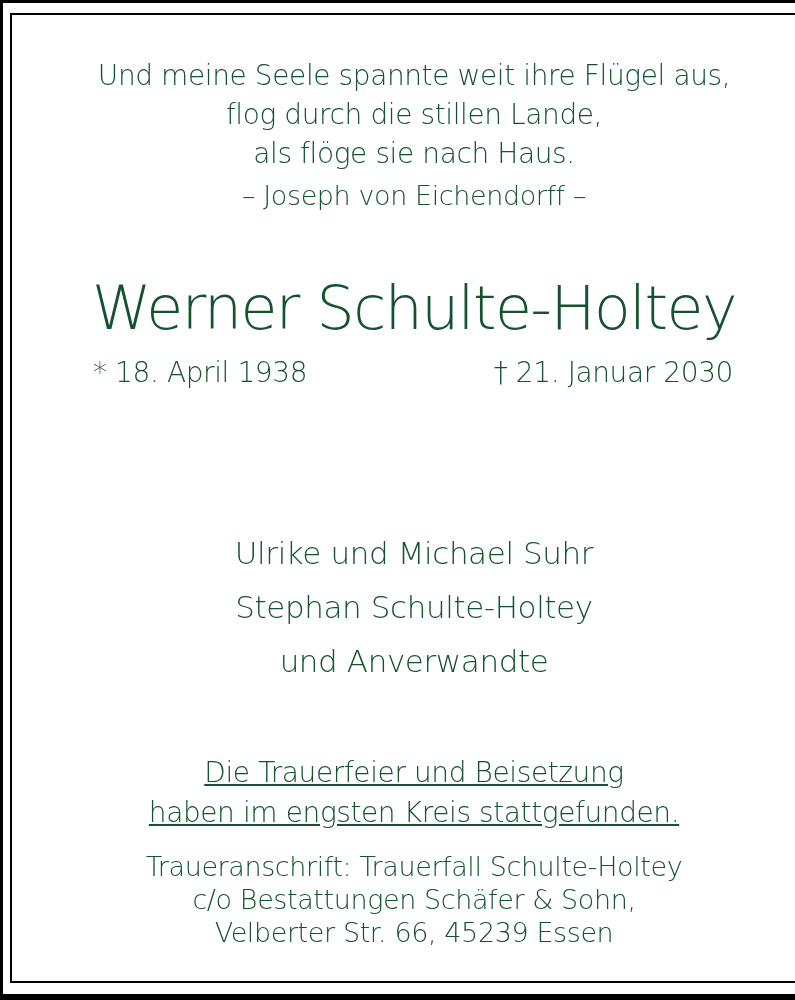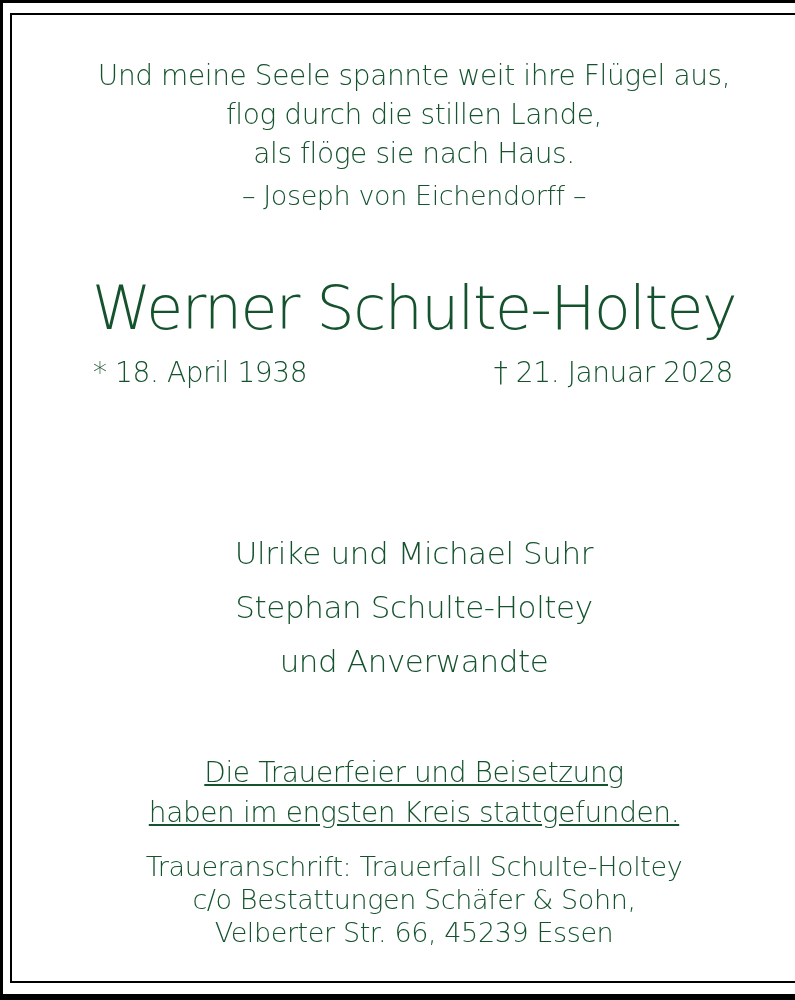--- a/index.html
+++ b/index.html
@@ -71,21 +71,21 @@
     <div>flog durch die stillen Lande,</div>
     <div>als flöge sie nach Haus.</div>
   </div>
 
   <div class="tblock attribution">– Joseph von Eichendorff –</div>
 
   <div class="tblock name">Werner Schulte-Holtey</div>
 
   <div class="tblock dates">
     <span>* 18. April 1938</span>
-    <span>† 21. Januar 2028</span>
+    <span>† 21. Januar 2030</span>
   </div>
 
 
   <div class="tblock mourners">
     <div>Ulrike und Michael Suhr</div>
     <div>Stephan Schulte-Holtey</div>
     <div>und Anverwandte</div>
   </div>
 
   <div class="tblock funeral">

